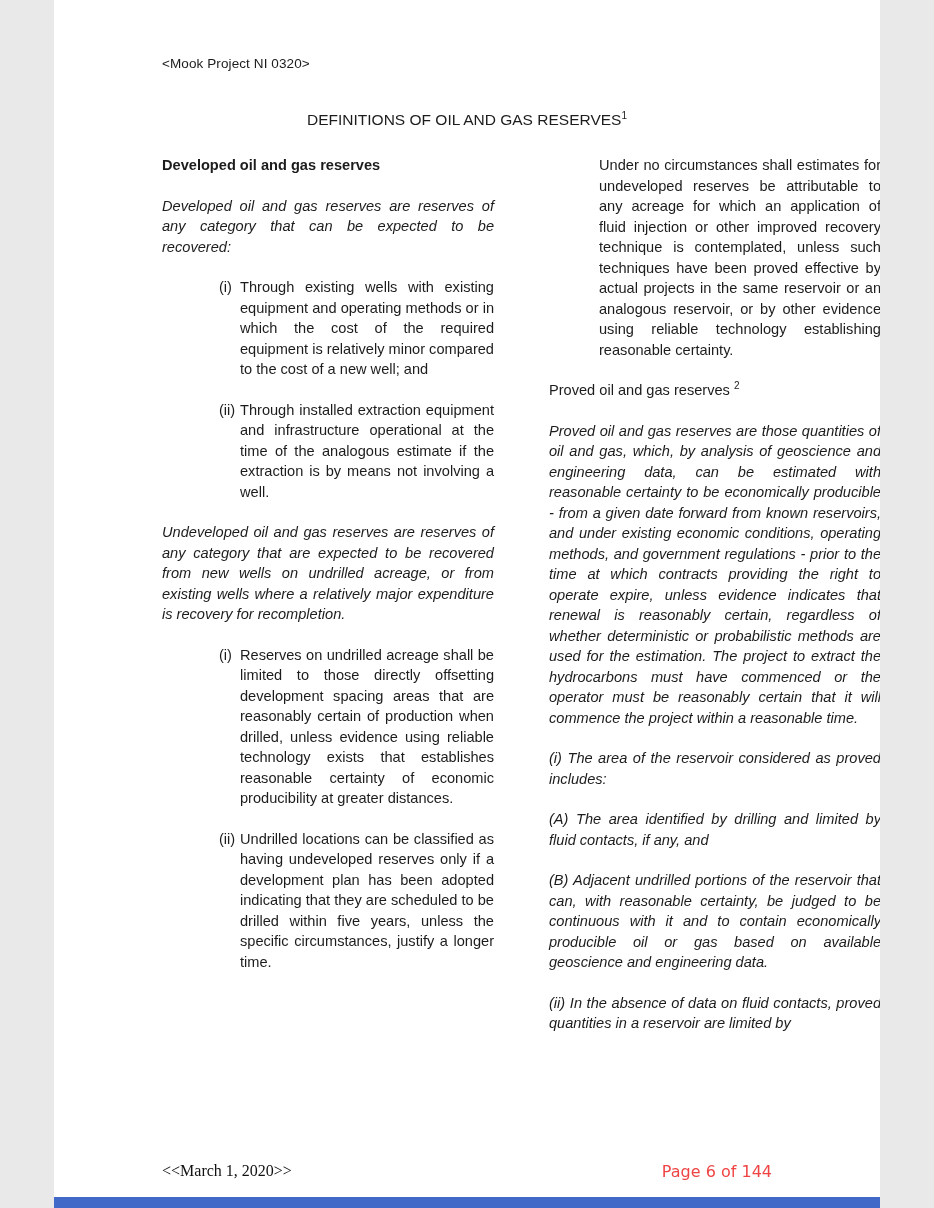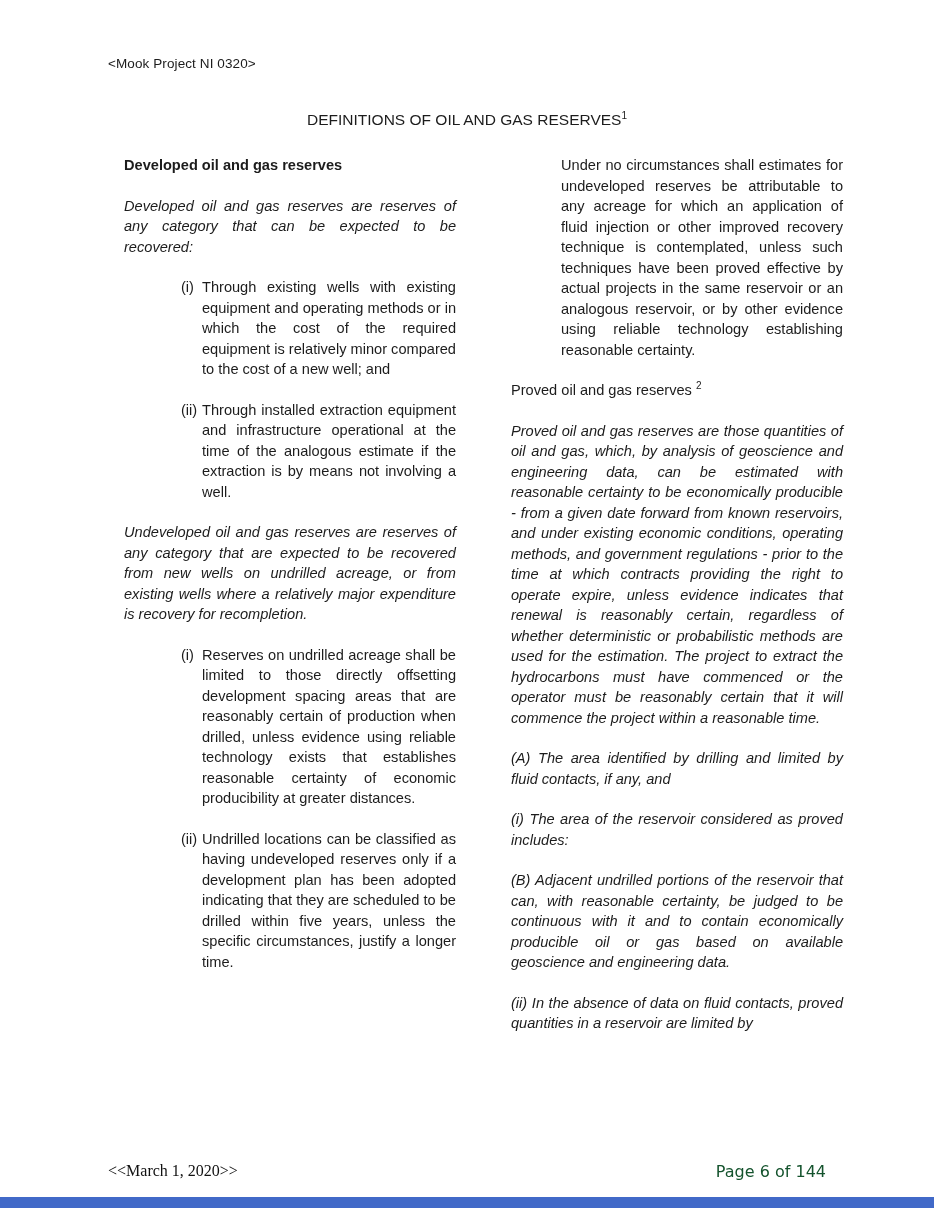--- a/index.html
+++ b/index.html
@@ -1,18 +1,18 @@
 <!DOCTYPE html>
 <html><head>
 <meta charset="utf-8">
 <style>
   html, body { margin: 0; padding: 0; background: #e9e9e9; }
   .page {
     position: relative;
-    width: 934px;
+    width: 826px;
     height: 1208px;
     background: #ffffff;
     font-family: "Liberation Sans", sans-serif;
     color: #1c1c1c;
     overflow: hidden;
     margin: 0 auto;
   }
   .header-tag {
     position: absolute;
     left: 108px;
@@ -34,21 +34,20 @@
     vertical-align: super;
     line-height: 0;
   }
   .content {
     position: absolute;
     top: 155px;
     left: 108px;
     width: 719px;
     display: flex;
     gap: 55px;
-    margin-left: 16px;
   }
   .col {
     width: 332px;
     flex: 0 0 332px;
     font-size: 14.6px;
     line-height: 20.5px;
     text-align: justify;
   }
   .col p { margin: 0 0 20px 0; font-style: italic; }
   .col-heading { margin: 0 0 20px 0; }
@@ -74,21 +73,21 @@
     font-family: Liberation Serif, serif;
     font-size: 16px;
     color: #111111;
   }
   .footer-right {
     position: absolute;
     right: 108px;
     top: 1162px;
     font-family: "DejaVu Sans", sans-serif;
     font-size: 16px;
-    color: #14532d;
+    color: #ef4444;
   }
   .bottom-bar {
     position: absolute;
     left: 0;
     right: 0;
     bottom: 0;
     height: 11px;
   }
 </style>
 </head>
@@ -130,22 +129,22 @@
     </div>
 
     <div class="col">
       <div class="list-item wide-lbl">
         <span class="itxt">Under no circumstances shall estimates for undeveloped reserves be attributable to any acreage for which an application of fluid injection or other improved recovery technique is contemplated, unless such techniques have been proved effective by actual projects in the same reservoir or an analogous reservoir, or by other evidence using reliable technology establishing reasonable certainty.</span>
       </div>
 
       <div class="col-heading"><span>Proved oil and gas reserves </span><sup>2</sup></div>
 
       <p>Proved oil and gas reserves are those quantities of oil and gas, which, by analysis of geoscience and engineering data, can be estimated with reasonable certainty to be economically producible - from a given date forward from known reservoirs, and under existing economic conditions, operating methods, and government regulations - prior to the time at which contracts providing the right to operate expire, unless evidence indicates that renewal is reasonably certain, regardless of whether deterministic or probabilistic methods are used for the estimation. The project to extract the hydrocarbons must have commenced or the operator must be reasonably certain that it will commence the project within a reasonable time.</p>
+      <p>(i) The area of the reservoir considered as proved includes:</p>
       <p>(A) The area identified by drilling and limited by fluid contacts, if any, and</p>
-      <p>(i) The area of the reservoir considered as proved includes:</p>
       <p>(B) Adjacent undrilled portions of the reservoir that can, with reasonable certainty, be judged to be continuous with it and to contain economically producible oil or gas based on available geoscience and engineering data.</p>
       <p>(ii) In the absence of data on fluid contacts, proved quantities in a reservoir are limited by</p>
     </div>
 
   </div>
 
   <div class="footer-left">&lt;&lt;March 1, 2020&gt;&gt;</div>
   <div class="footer-right">Page 6 of 144</div>
 
   <div class="bottom-bar" style="background-color: rgb(65, 105, 200);"></div>

